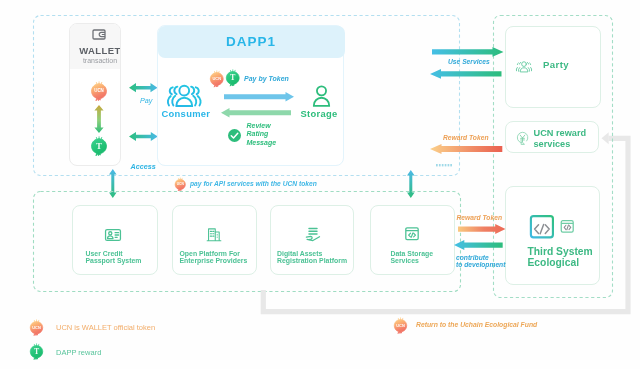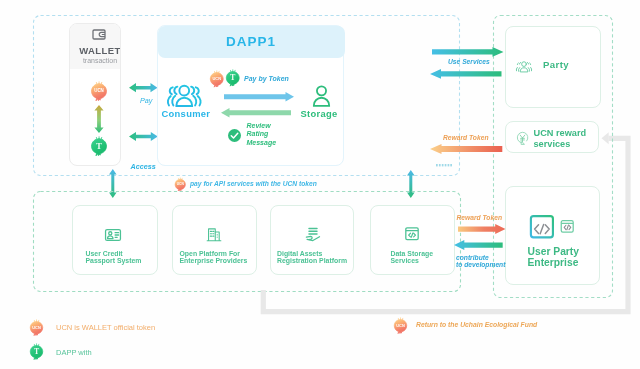--- a/index.html
+++ b/index.html
@@ -332,22 +332,22 @@
         <path d="M3.4 3.4 L5 3.4 M6.4 3.4 L8 3.4 M9.4 3.4 L11 3.4" stroke="url(#gCodeBig)" stroke-width="1"></path>
         <path d="M9.0 10 L5.0 14.4 L9.0 18.8 M15.9 10 L19.9 14.4 L15.9 18.8" stroke="#8c8f94" stroke-width="1.5"></path>
         <path d="M14.2 9.6 L10.7 19.2" stroke="#8c8f94" stroke-width="1.5"></path>
         <rect x="32.2" y="5.8" width="12.2" height="11.6" rx="1.6" stroke="#6fcda5" stroke-width="1.3"></rect>
         <path d="M32.8 8.6 L43.8 8.6" stroke="#6fcda5" stroke-width="1.2"></path>
         <path d="M37.0 10.5 L35.2 12.7 L37.0 14.9 M40.1 10.5 L41.9 12.7 L40.1 14.9" stroke="#8c8f94" stroke-width="1.1"></path>
         <path d="M39.5 10.3 L37.9 15.1" stroke="#8c8f94" stroke-width="1.1"></path>
       </g>
     </svg>
   </div>
-  <div class="lbl" style="left:527.5px;top:246px;font-size:10.3px;font-weight:bold;color:#3db984;">User Party</div>
-  <div class="lbl" style="left:527.5px;top:257px;font-size:10.3px;font-weight:bold;color:#3db984;">Enterprise</div>
+  <div class="lbl" style="left:527.5px;top:246px;font-size:10.3px;font-weight:bold;color:#3db984;">Third System</div>
+  <div class="lbl" style="left:527.5px;top:257px;font-size:10.3px;font-weight:bold;color:#3db984;">Ecological</div>
 
   <div class="abs" style="left:432px;top:46.8px;">
     <svg width="71.5" height="9.8" viewBox="0 0 71.5 9.8">
       <path d="M0 2.3 L60.5 2.3 L60.5 0 L71.5 4.9 L60.5 9.8 L60.5 7.5 L0 7.5 Z" fill="url(#gBlueGreen)"></path>
     </svg>
   </div>
   <div class="lbl" style="left:448px;top:57.5px;font-size:6.7px;font-weight:bold;font-style:italic;color:#2fa8d8;">Use Services</div>
   <div class="abs" style="left:430.3px;top:69.3px;">
     <svg width="71.5" height="9.8" viewBox="0 0 71.5 9.8">
       <path d="M71.5 2.3 L11 2.3 L11 0 L0 4.9 L11 9.8 L11 7.5 L71.5 7.5 Z" fill="url(#gBlueGreen)"></path>
@@ -394,21 +394,21 @@
     </svg>
   </div>
   <div class="lbl" style="left:56px;top:323px;font-size:7.5px;color:#f2ad6a;">UCN is WALLET official token</div>
 
   <div class="abs" style="left:28.8px;top:344px;">
     <svg width="15" height="15" viewBox="0 0 26 26">
       <path d="M13 2.5 C7.0 2.5 2.2 7.3 2.2 13.3 C2.2 18.0 5.2 22.0 9.5 23.5 L8.7 27.1 L11.0 24.2 L12.1 26.9 L13.3 24.3 L14.6 26.3 L15.0 23.8 C19.8 22.8 23.8 18.5 23.8 13.3 C23.8 7.3 19.0 2.5 13 2.5 Z M9.2 0.6 L10.1 3.4 M13.1 -0.4 L13.1 2.4 M17.0 0.5 L16.1 3.3" fill="url(#gTok)" stroke="url(#gTok)" stroke-width="1.2" stroke-linejoin="round" stroke-linecap="round"></path>
       <text x="13" y="17.5" text-anchor="middle" font-family="Liberation Serif, serif" font-size="13.5" font-weight="bold" fill="#eafaf1">T</text>
     </svg>
   </div>
-  <div class="lbl" style="left:56px;top:347.5px;font-size:7.5px;color:#59c49c;">DAPP with</div>
+  <div class="lbl" style="left:56px;top:347.5px;font-size:7.5px;color:#59c49c;">DAPP reward</div>
 
   <div class="abs" style="left:393px;top:318px;">
     <svg width="15" height="15" viewBox="0 0 26 26">
       <path d="M13 2.5 C7.0 2.5 2.2 7.3 2.2 13.3 C2.2 18.0 5.2 22.0 9.5 23.5 L8.7 27.1 L11.0 24.2 L12.1 26.9 L13.3 24.3 L14.6 26.3 L15.0 23.8 C19.8 22.8 23.8 18.5 23.8 13.3 C23.8 7.3 19.0 2.5 13 2.5 Z M9.2 0.6 L10.1 3.4 M13.1 -0.4 L13.1 2.4 M17.0 0.5 L16.1 3.3" fill="url(#gUcn)" stroke="url(#gUcn)" stroke-width="1.2" stroke-linejoin="round" stroke-linecap="round"></path>
       <text x="13" y="15" text-anchor="middle" font-family="Liberation Sans, sans-serif" font-size="6.8" font-weight="bold" fill="#fff">UCN</text>
     </svg>
   </div>
   <div class="lbl" style="left:416px;top:320.5px;font-size:6.8px;font-weight:bold;font-style:italic;color:#eda757;">Return to the Uchain Ecological Fund</div>
 
 </div>

